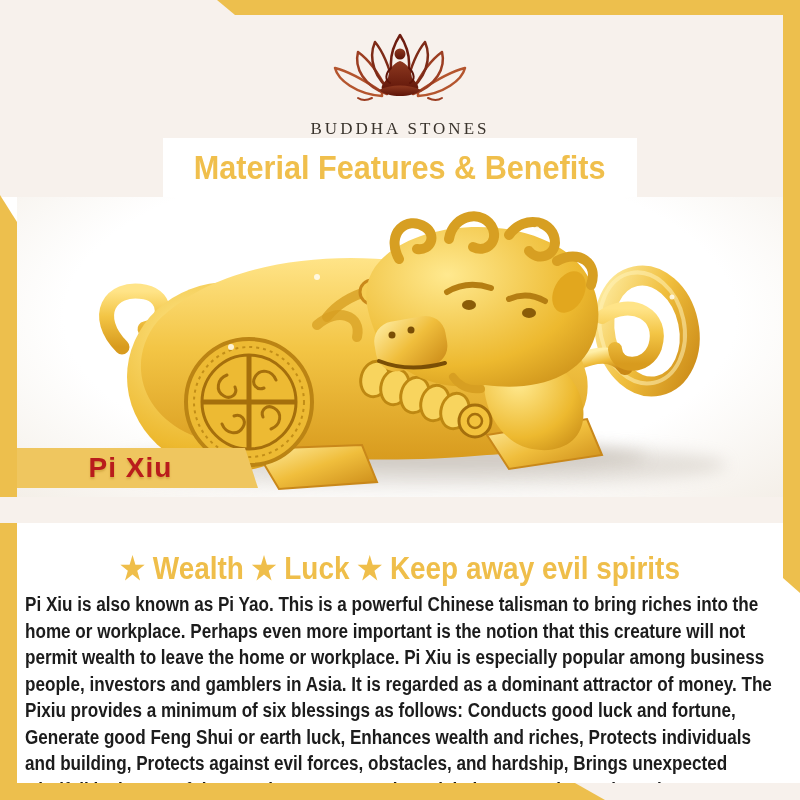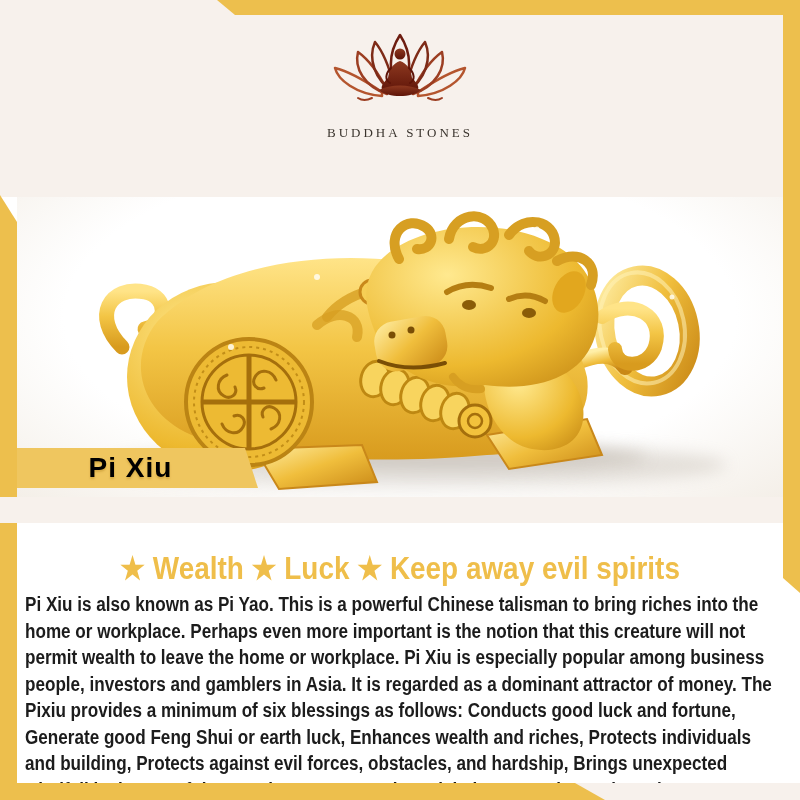--- a/index.html
+++ b/index.html
@@ -10,36 +10,36 @@
   .band{position:absolute;background:#EDBF4D;}
   .band-top{left:0;top:0;width:800px;height:15px;
             clip-path:polygon(217px 0,800px 0,800px 15px,235px 15px);}
   .band-right{left:783px;top:0;width:17px;height:593px;
             clip-path:polygon(0 0,17px 0,17px 593px,0 578px);}
   .band-left{left:0;top:195px;width:17px;height:605px;
             clip-path:polygon(0 0,17px 27px,17px 605px,0 605px);}
   
   .brand-header{position:absolute;left:0;top:0;width:800px;text-align:center;}
   .brand-logo{position:absolute;left:330px;top:32px;}
-  .brand-name{position:absolute;left:0;top:125px;width:800px;text-align:center;
-              font-family:"Liberation Serif",serif;font-size:13px;letter-spacing:3px;
+  .brand-name{position:absolute;left:0;top:119px;width:800px;text-align:center;
+              font-family:"Liberation Serif",serif;font-size:17px;letter-spacing:3px;
               color:#3A342D;font-weight:500;}
   
   .title-band{position:absolute;left:163px;top:138px;width:474px;height:59px;background:#ffffff;
               display:flex;align-items:center;justify-content:center;}
   .title-band h1{margin:0;font-size:34px;font-weight:bold;color:#F0BF4C;white-space:nowrap;
                  transform:scaleX(.9);}
   
   .photo-area{position:absolute;left:17px;top:197px;width:766px;height:300px;
               background:radial-gradient(ellipse at 50% 40%, #ffffff 62%, #f4efe8 100%);}
   
   .pixiu-banner{position:absolute;left:17px;top:448px;width:241px;height:40px;background:#EFC65F;
                 clip-path:polygon(0 0,228px 0,241px 40px,0 40px);
                 display:flex;align-items:center;justify-content:center;}
-  .pixiu-banner span{color:#000000;font-size:28px;font-weight:bold;letter-spacing:1px;
+  .pixiu-banner span{color:#b91c1c;font-size:28px;font-weight:bold;letter-spacing:1px;
                      padding-right:14px;text-shadow:0 2px 2px rgba(170,120,20,.35);}
   
   .cream-strip{position:absolute;left:0;top:497px;width:783px;height:26px;background:#F7F1EC;}
   
   .content{position:absolute;left:17px;top:523px;width:766px;height:260px;background:#ffffff;margin-top:24px;}
   .benefits-heading{margin:3px 0 0;line-height:38px;text-align:center;color:#EFBE4A;
                     font-size:31px;font-weight:bold;white-space:nowrap;transform:scaleX(.9);}
   .description{margin:3px 0 0 8px;width:880px;transform:scaleX(.855);transform-origin:left top;
                font-size:20px;font-weight:bold;line-height:26.5px;color:#1C1C1C;}
   
@@ -79,20 +79,23 @@
 
       <circle cx="70" cy="22" r="5.5" fill="url(#lg)"></circle>
       <path d="M70,29 C63,31 59,38 58,46 C52,52 51,55 52,57 C58,62 82,62 88,57 C89,55 88,52 82,46 C81,38 77,31 70,29 Z" fill="url(#lg)"></path>
       <path d="M49,58 C60,52 80,52 91,58 C82,66 58,66 49,58 Z" fill="url(#lg)"></path>
       <path d="M61,36 C55,42 55,48 60,51 M79,36 C85,42 85,48 80,51" fill="none" stroke="#5E1408" stroke-width="2" stroke-linecap="round"></path>
       <path d="M42,66 Q34,70 28,66 M98,66 Q106,70 112,66" fill="none" stroke="#9C3E22" stroke-width="2" stroke-linecap="round"></path>
     </svg>
     <div class="brand-name">BUDDHA STONES</div>
   </header>
 
+  <div class="title-band">
+    <h1>Material Features &amp; Benefits</h1>
+  </div>
 
   <div class="photo-area">
     <svg width="766" height="300" viewBox="0 0 766 300">
       <defs>
         <linearGradient id="g1" x1="0" y1="0" x2="0" y2="1">
           <stop offset="0" stop-color="#FFE488"></stop>
             <stop offset=".45" stop-color="#F3C545"></stop>
             <stop offset="1" stop-color="#D89B1E"></stop>
         </linearGradient>
         <linearGradient id="g2" x1="0" y1="0" x2="1" y2="1">

